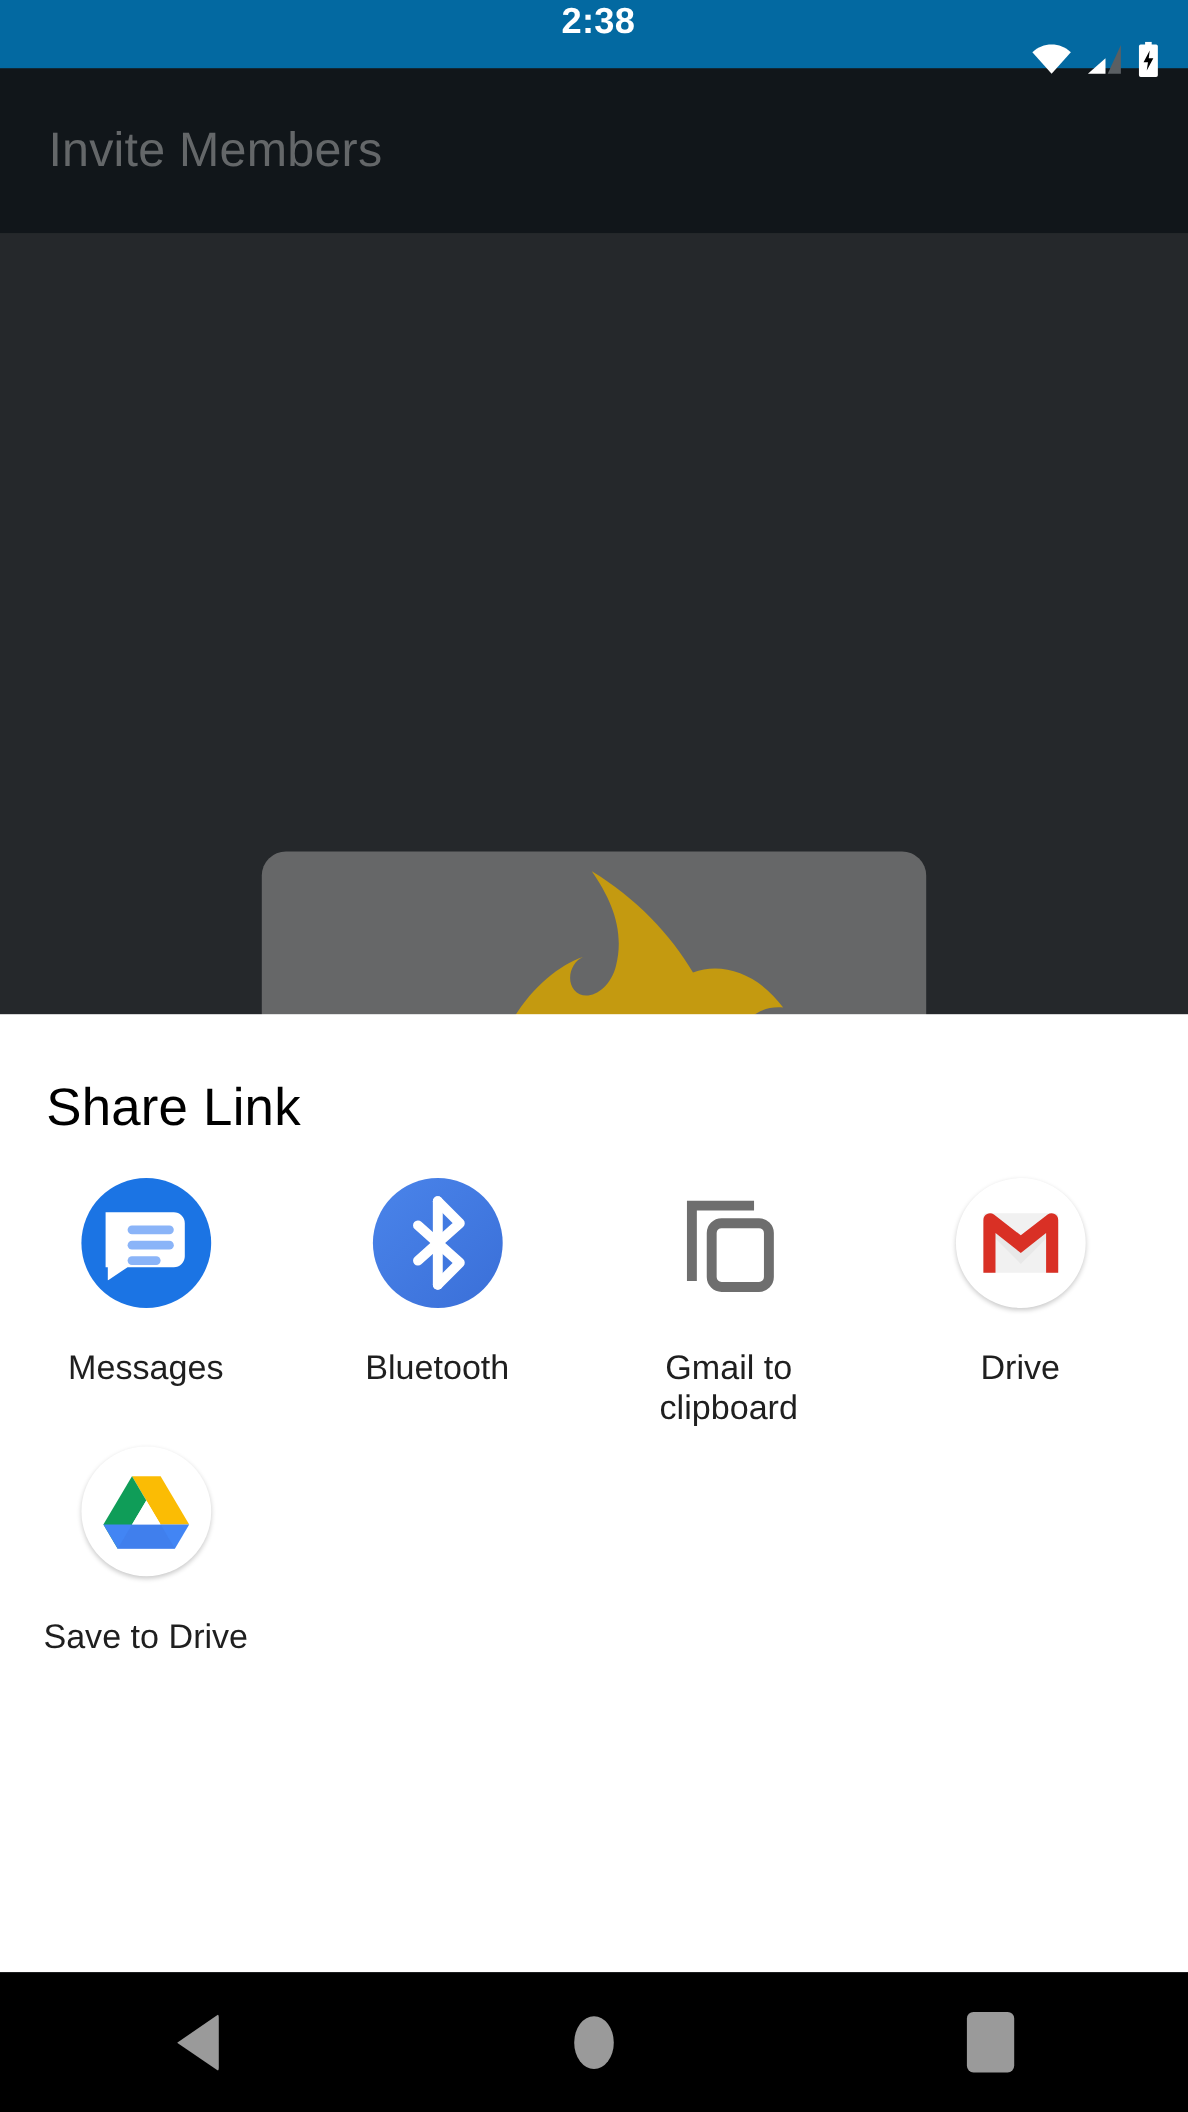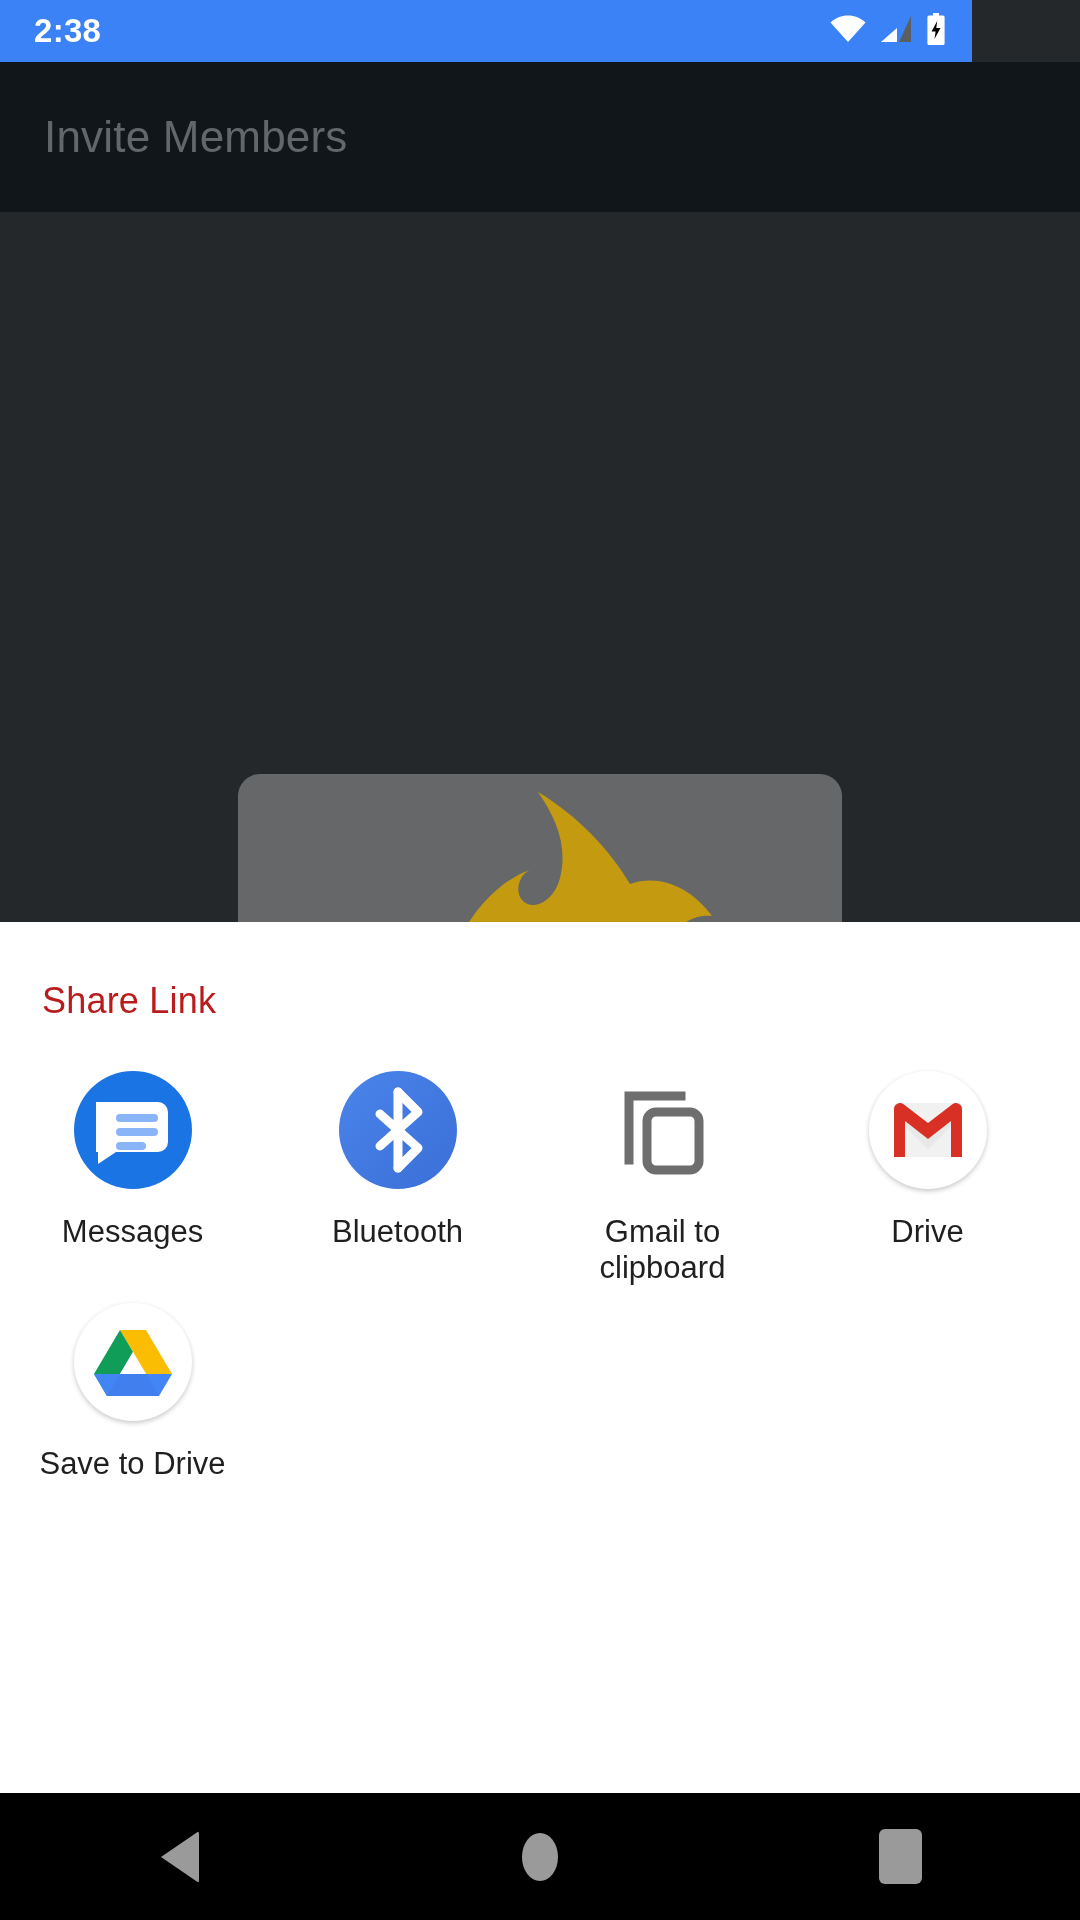--- a/index.html
+++ b/index.html
@@ -6,23 +6,23 @@
   html, body {
     width:1080px; height:1920px;
     background:#000;
     font-family:"Liberation Sans", sans-serif;
     overflow:hidden;
   }
   #screen { position:relative; width:1080px; height:1920px; background:#25282b; overflow:hidden; }
 
   
   #status-bar {
-    position:absolute; top:0; left:0; width:972px; height:62px;
-    background:#3b82f6; display:flex; align-items:center;
-    padding:0 26px 0 34px; z-index:40;
+    position:absolute; top:0; left:0; width:1080px; height:62px;
+    background:#0369a1; display:flex; align-items:center;
+    padding:0 26px 0 34px; z-index:40;flex-direction:column;
   }
   #status-time { color:#fff; font-size:33px; font-weight:bold; letter-spacing:.3px; }
   #status-icons { margin-left:auto; display:flex; align-items:center; gap:14px; }
 
   
   #app-toolbar {
     position:absolute; top:62px; left:0; width:1080px; height:150px;
     background:#11161a; display:flex; align-items:center; padding-left:44px;
   }
   #app-title { color:#646769; font-size:44px; letter-spacing:.2px; }
@@ -33,37 +33,37 @@
   }
   #hero-art { position:absolute; left:0; top:0; width:604px; height:420px; }
 
   
   #share-sheet {
     position:absolute; left:0; top:922px; width:1080px; height:871px;
     background:#fff; z-index:30;
   }
   #sheet-title {
     position:absolute; left:42px; top:58px;
-    font-size:36px; color:#b91c1c; letter-spacing:.2px;
+    font-size:48px; color:#000000; letter-spacing:.2px;
   }
   #share-grid {
     position:absolute; left:0; top:132px; width:1080px;
     display:flex; flex-wrap:wrap; align-content:flex-start;
   }
   .share-target {
     width:265px; padding-top:16px;
     display:flex; flex-direction:column; align-items:center;
     cursor:pointer; background:transparent; border:none;
   }
   .target-icon {
     width:120px; height:120px;
     display:flex; align-items:center; justify-content:center;
   }
   .target-label {
-    margin-top:24px; width:190px; text-align:center;
+    margin-top:36px; width:190px; text-align:center;
     font-size:31px; line-height:36px; color:#1f1f1f;
     word-wrap:break-word;
   }
 
   .circle { width:118px; height:118px; border-radius:50%;
             display:flex; align-items:center; justify-content:center; }
   .circle-white { background:#fff; box-shadow:0 2px 5px rgba(0,0,0,.22); }
 
   
   #nav-bar {

